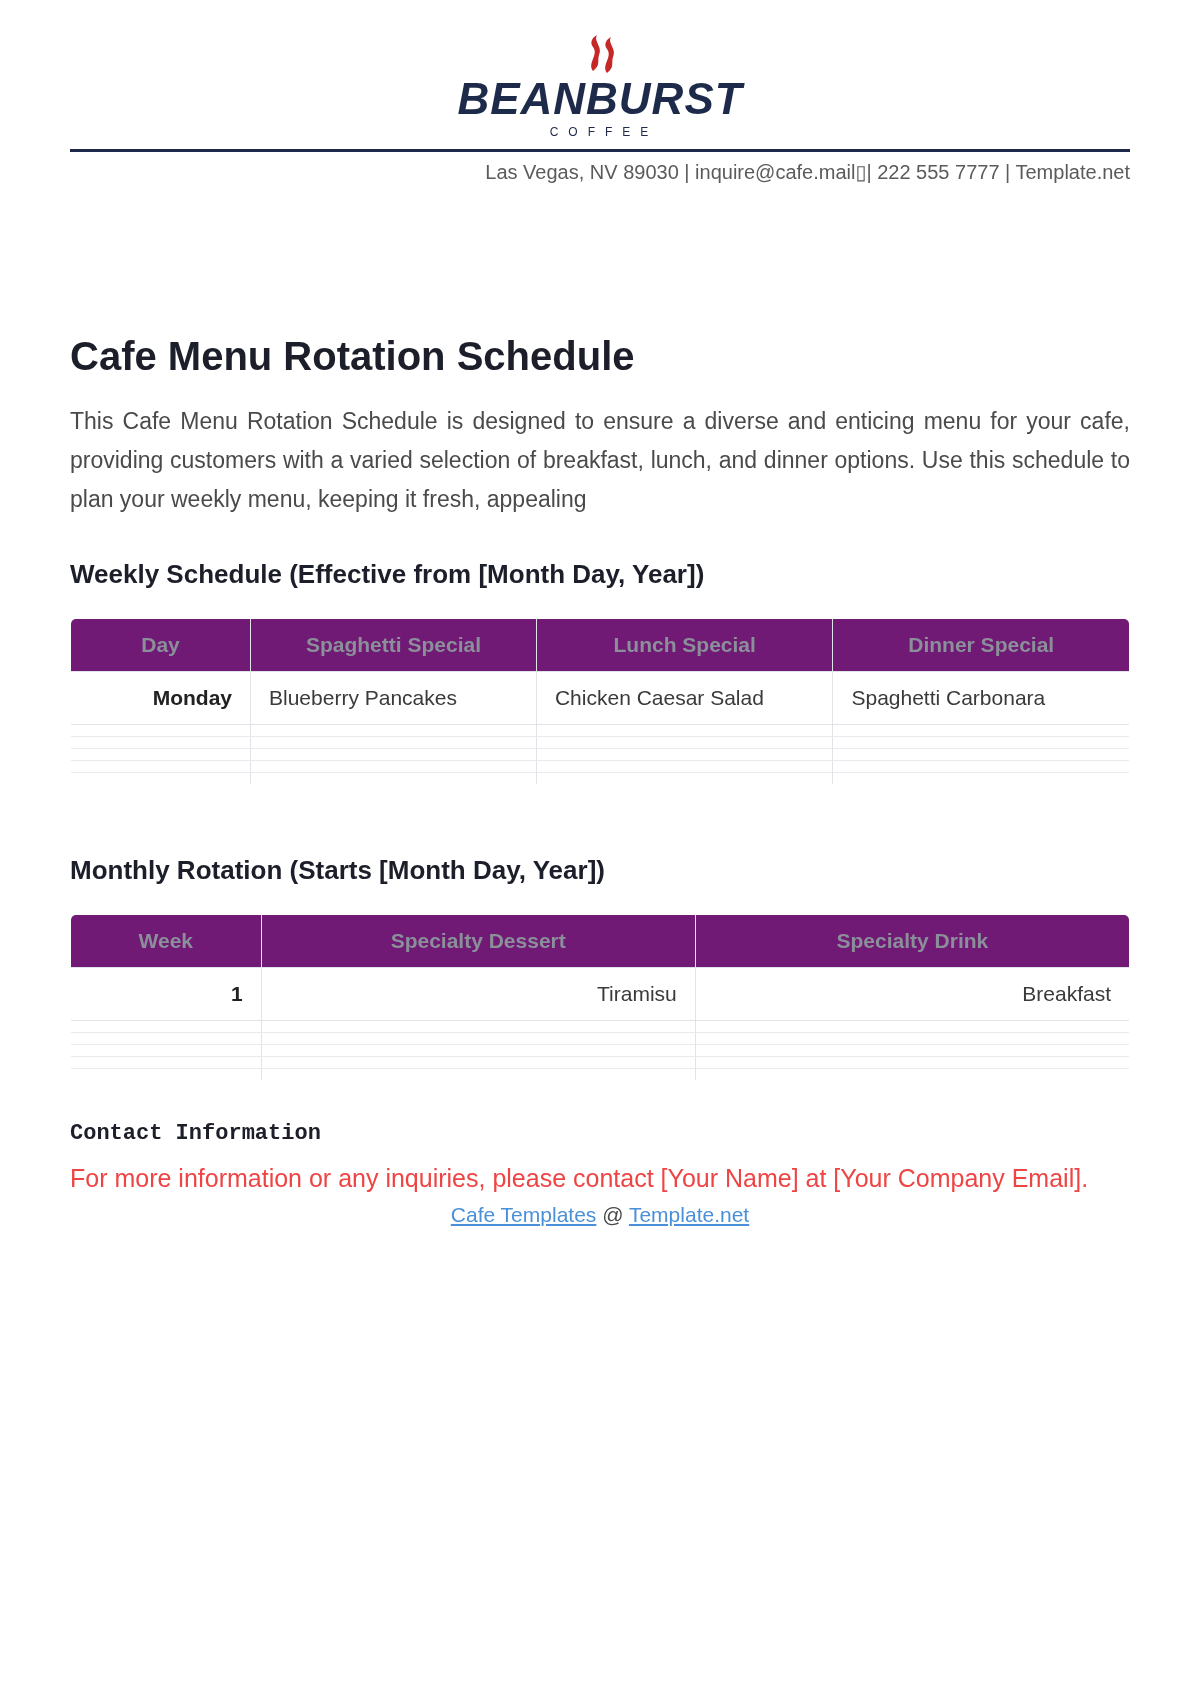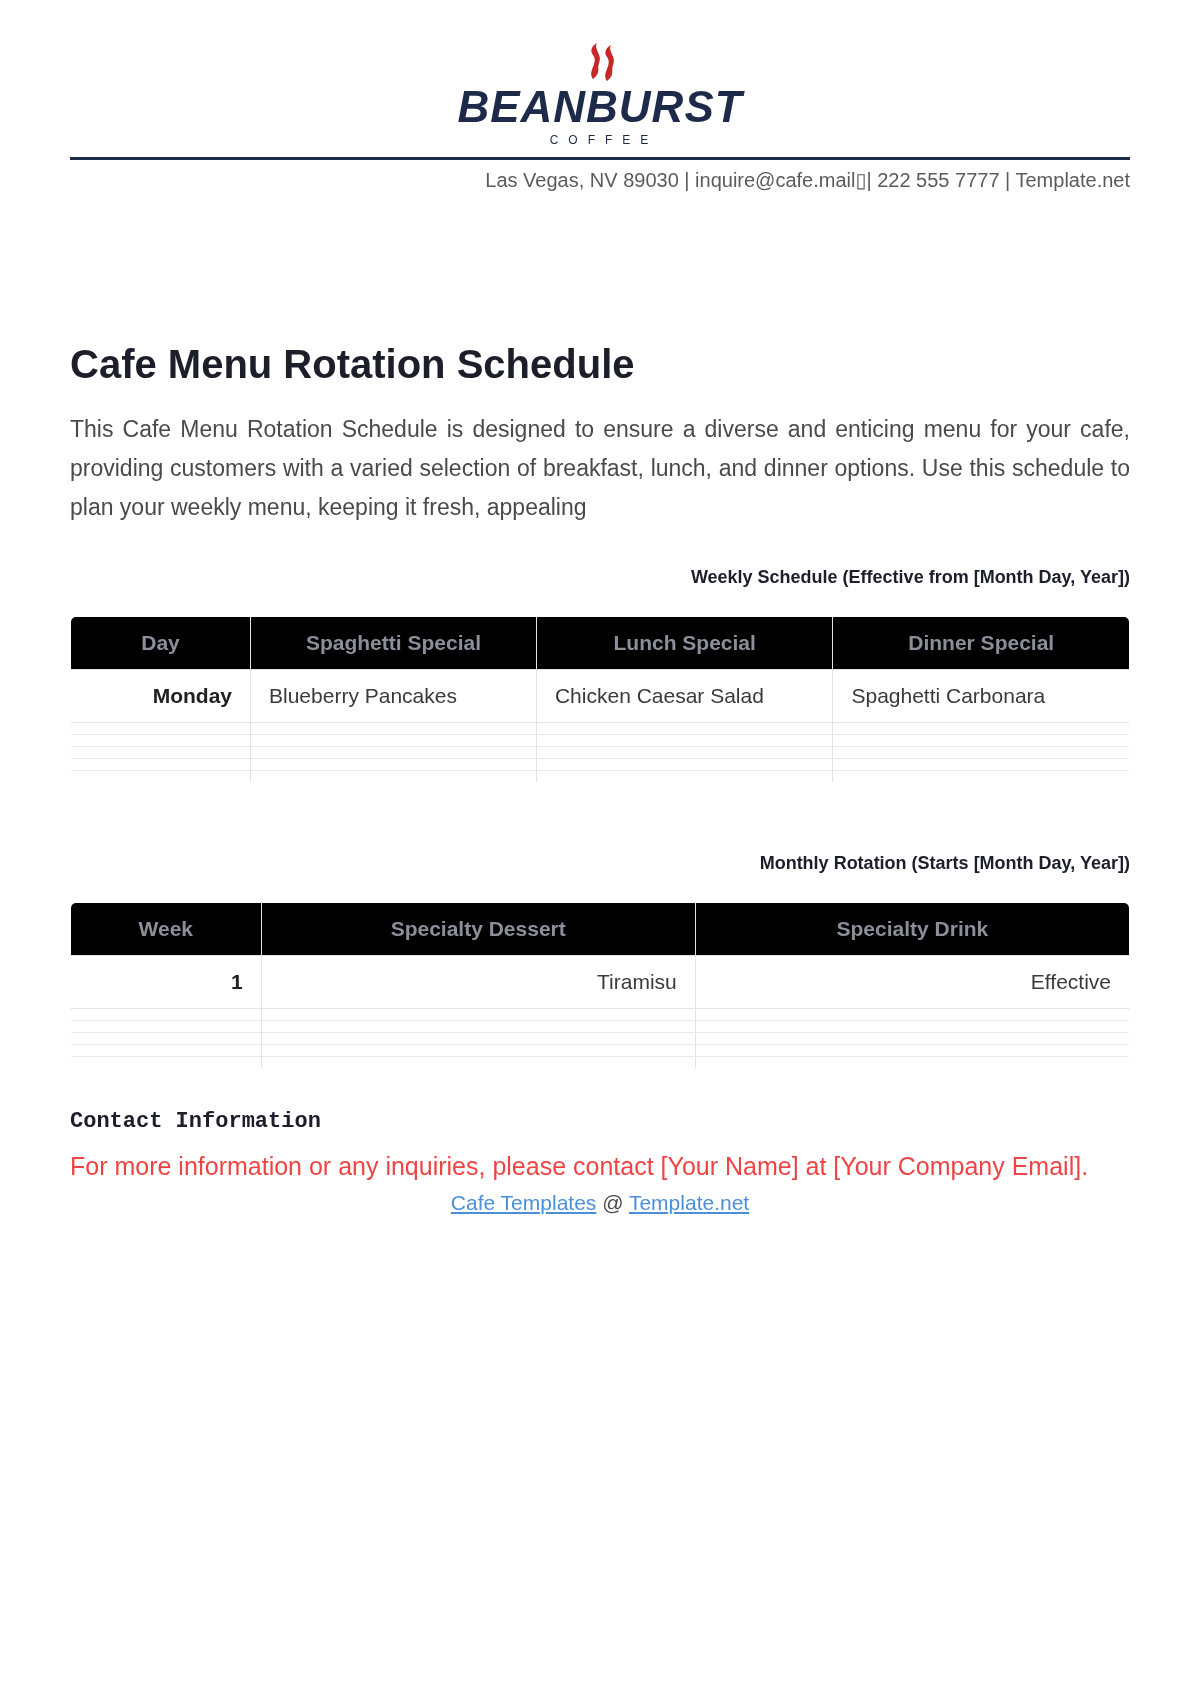--- a/index.html
+++ b/index.html
@@ -6,21 +6,21 @@
   body {
     margin: 0;
     padding: 0;
     width: 1200px;
     height: 1700px;
     font-family: -apple-system, BlinkMacSystemFont, "Segoe UI", Arial, sans-serif;
     background: #fff;
     color: #333;
   }
   .page {
-    padding: 36px 70px 0 70px;
+    padding: 28px 70px 0 70px;
   }
   .logo-block {
     text-align: center;
     padding-top: 5px;
   }
   .logo-steam {
     display: inline-block;
   }
   .logo-name {
     font-size: 44px;
@@ -59,36 +59,36 @@
     margin: 0 0 18px 0;
   }
   .intro {
     font-size: 23px;
     color: #4a4a4a;
     line-height: 1.7;
     text-align: justify;
     margin-bottom: 40px;
   }
   .section-heading {
-    text-align: right;
-    font-size: 18px;
+    text-align: left;
+    font-size: 26px;
     font-weight: 800;
     color: #1c1f2a;
     margin: 0 0 28px 0;
   }
   .tbl {
     width: 100%;
     border-collapse: collapse;
     border: 1px solid #e0e3e8;
     border-radius: 6px;
     overflow: hidden;
     font-size: 21px;
   }
   .tbl th {
-    background: #000000;
+    background: #701a75;
     color: #8a8f99;
     font-weight: 700;
     padding: 14px 10px;
     border: 1px solid #e0e3e8;
     text-align: center;
   }
   .tbl td {
     padding: 14px 18px;
     border: 1px solid #e0e3e8;
     color: #3a3a3a;
@@ -211,21 +211,21 @@
       <tr>
         <th style="width:18%">Week</th>
         <th style="width:41%">Specialty Dessert</th>
         <th style="width:41%">Specialty Drink</th>
       </tr>
     </thead>
     <tbody>
       <tr>
         <td class="bold center">1</td>
         <td class="center">Tiramisu</td>
-        <td class="center">Effective</td>
+        <td class="center">Breakfast</td>
       </tr>
       <tr class="thin">
           <td></td>
           <td></td>
           <td></td>
         </tr>
       <tr class="thin">
           <td></td>
           <td></td>
           <td></td>

